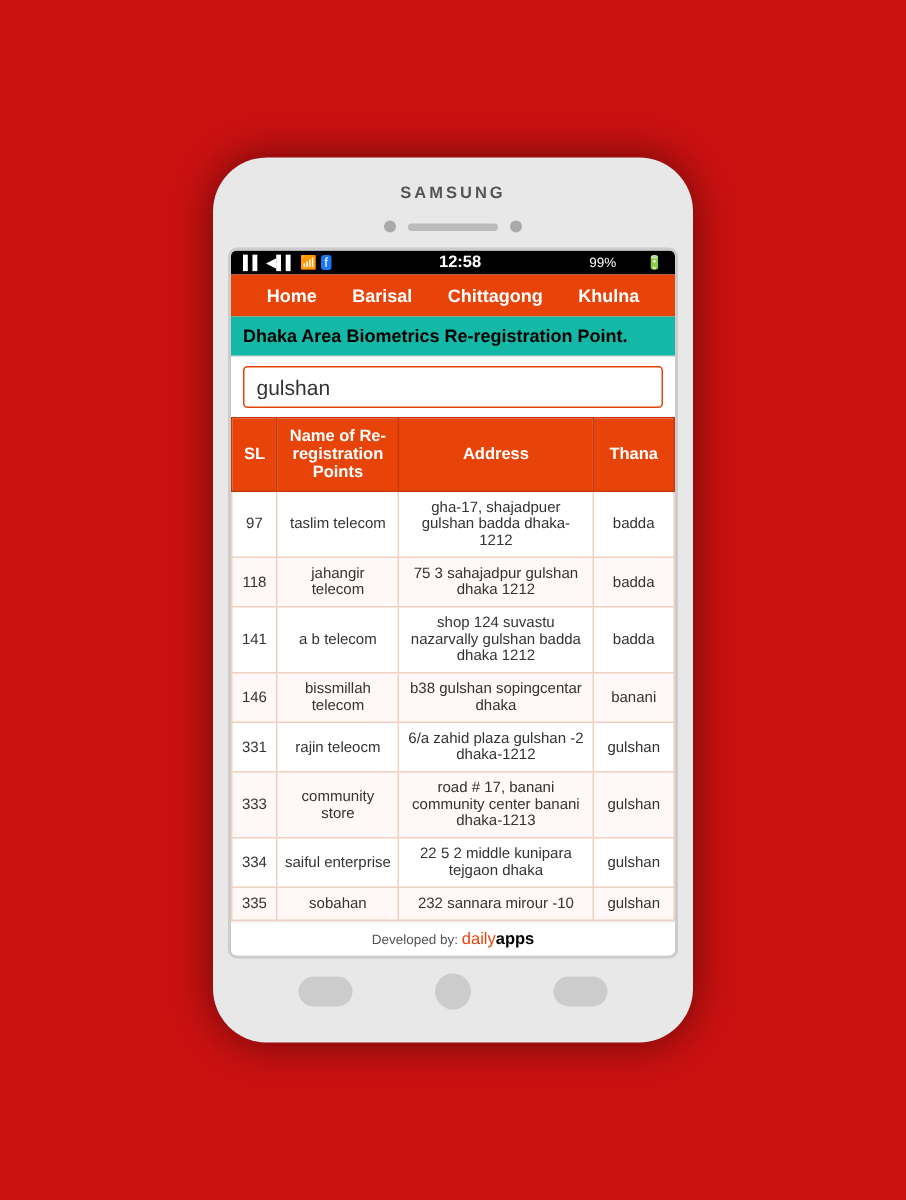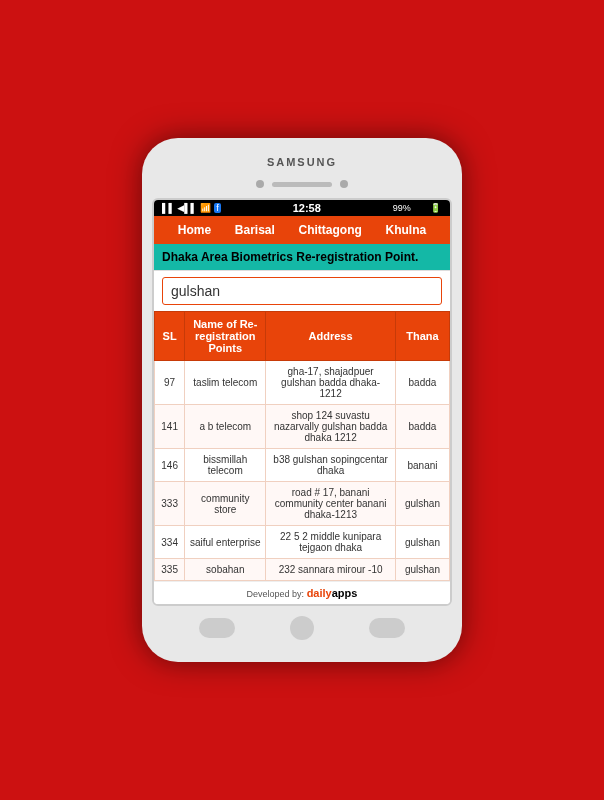--- a/index.html
+++ b/index.html
@@ -218,32 +218,44 @@
           </tr>
         </thead>
         <tbody id="table-body">
         <tr>
       <td>97</td>
       <td>taslim telecom</td>
       <td>gha-17, shajadpuer gulshan badda dhaka-1212</td>
       <td>badda</td>
     </tr>
             <tr>
+      <td>118</td>
+      <td>jahangir telecom</td>
+      <td>75 3 sahajadpur gulshan dhaka 1212</td>
+      <td>badda</td>
+    </tr>
+            <tr>
       <td>141</td>
       <td>a b telecom</td>
       <td>shop 124 suvastu nazarvally gulshan badda dhaka 1212</td>
       <td>badda</td>
     </tr>
             <tr>
       <td>146</td>
       <td>bissmillah telecom</td>
       <td>b38 gulshan sopingcentar dhaka</td>
       <td>banani</td>
     </tr>
             <tr>
+      <td>331</td>
+      <td>rajin teleocm</td>
+      <td>6/a zahid plaza gulshan -2 dhaka-1212</td>
+      <td>gulshan</td>
+    </tr>
+            <tr>
       <td>333</td>
       <td>community store</td>
       <td>road # 17, banani community center banani dhaka-1213</td>
       <td>gulshan</td>
     </tr>
             <tr>
       <td>334</td>
       <td>saiful enterprise</td>
       <td>22 5 2 middle kunipara tejgaon dhaka</td>
       <td>gulshan</td>
@@ -254,21 +266,21 @@
       <td>232 sannara mirour -10</td>
       <td>gulshan</td>
     </tr>
           </tbody>
       </table>
     </div>
 
     <div class="footer-bar">
       <span>Developed by:</span>
       <span class="daily-apps">
-        <span style="color:#e8440a;font-weight:bold;">daily</span><span style="color:#000;font-weight:bold;">apps</span>
+        <span style="color:#e8440a;font-weight:normal;">daily</span><span style="color:#000;font-weight:bold;">apps</span>
       </span>
     </div>
   </div>
 
   <div class="phone-bottom">
     <div class="bottom-btn"></div>
     <div class="bottom-circle"></div>
     <div class="bottom-btn"></div>
   </div>
 </div>

